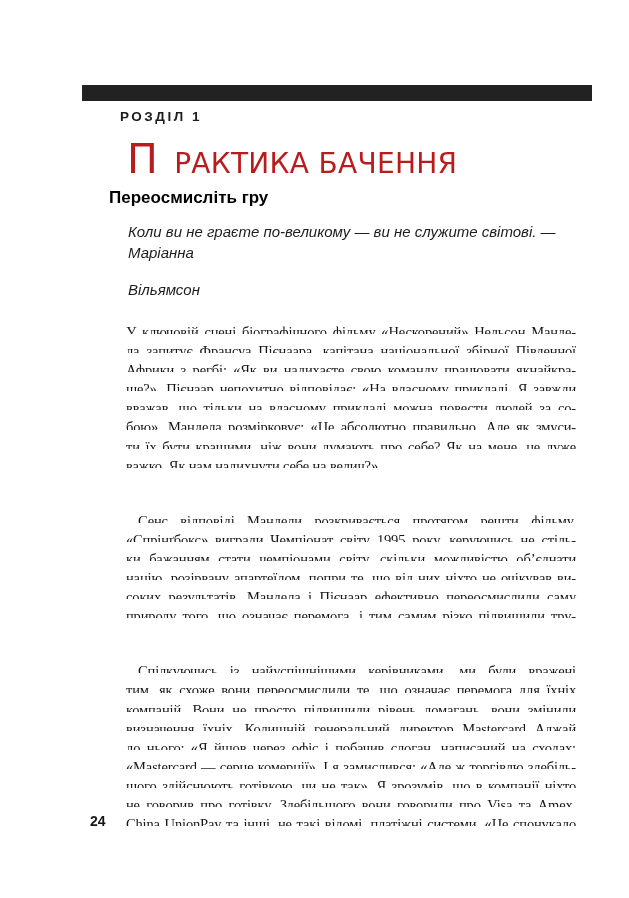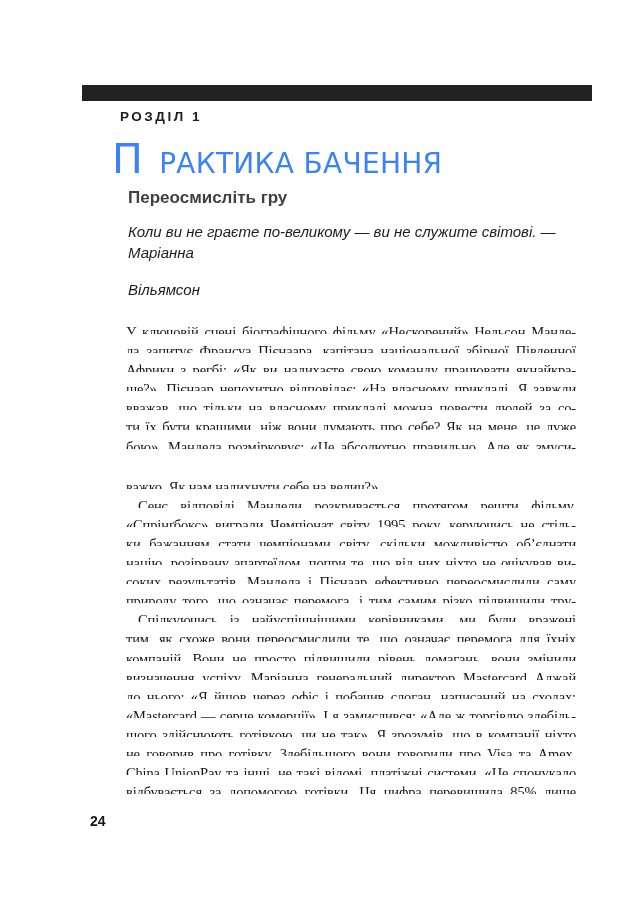--- a/index.html
+++ b/index.html
@@ -26,39 +26,39 @@
     left: 96px;
     top: 85px;
     font-family: "Liberation Sans", sans-serif;
     font-weight: 700;
     font-size: 13.5px;
     letter-spacing: 2.5px;
     color: #1c1c1c;
   }
   .chapter-title {
     position: absolute;
-    left: 80px;
+    left: 95px;
     top: 113px;
     line-height: 44px;
     font-family: "DejaVu Sans", sans-serif;
     font-weight: 400;
-    color: #3b82f6;
+    color: #b91c1c;
     white-space: nowrap;
     letter-spacing: 0.3px;
   }
   .title-initial { font-size: 41px; }
   .title-rest { font-size: 28px; }
   .subtitle {
     position: absolute;
-    left: 104px;
+    left: 85px;
     top: 164px;
     font-family: "Liberation Sans", sans-serif;
     font-weight: 700;
     font-size: 17px;
-    color: #404040;
+    color: #000000;
   }
   .epigraph {
     position: absolute;
     left: 96px;
     top: 190px;
     width: 482px;
     font-family: "Liberation Sans", sans-serif;
     font-style: italic;
     font-size: 15px;
     line-height: 20.8px;
@@ -75,22 +75,22 @@
     letter-spacing: -0.15px;
     color: #161616;
   }
   .body-text .line {
     height: 19.1px;
     overflow: hidden;
     text-align: justify;
     text-align-last: justify;
     white-space: normal;
   }
-  .body-text .line.first-indent { text-indent: 12px; }
-  .body-text .line.para-end { text-align-last: left; margin-top: 21px; }
+  .body-text .line.first-indent { text-indent: 12px; margin-top: 36px; }
+  .body-text .line.para-end { text-align-last: left; }
   .folio {
     position: absolute;
     left: 66px;
     top: 788px;
     font-family: "Liberation Sans", sans-serif;
     font-weight: 700;
     font-size: 14px;
     line-height: 19.1px;
     color: #161616;
   }
@@ -114,36 +114,35 @@
     <div>Коли ви не граєте по-великому — ви не служите світові. — Маріанна</div>
     <div>Вільямсон</div>
   </div>
 
   <div class="body-text">
       <div class="line">У ключовій сцені біографічного фільму «Нескорений» Нельсон Манде-</div>
       <div class="line">ла запитує Франсуа Пієнаара, капітана національної збірної Південної</div>
       <div class="line">Африки з регбі: «Як ви надихаєте свою команду працювати якнайкра-</div>
       <div class="line">ще?». Пієнаар непохитно відповідає: «На власному прикладі. Я завжди</div>
       <div class="line">вважав, що тільки на власному прикладі можна повести людей за со-</div>
+      <div class="line">бою». Мандела розмірковує: «Це абсолютно правильно. Але як змуси-</div>
       <div class="line">ти їх бути кращими, ніж вони думають про себе? Як на мене, це дуже</div>
-      <div class="line">бою». Мандела розмірковує: «Це абсолютно правильно. Але як змуси-</div>
       <div class="line para-end">важко. Як нам надихнути себе на велич?».</div>
       <div class="line first-indent">Сенс відповіді Мандели розкривається протягом решти фільму.</div>
       <div class="line">«Спрінґбокс» виграли Чемпіонат світу 1995 року, керуючись не стіль-</div>
       <div class="line">ки бажанням стати чемпіонами світу, скільки можливістю об’єднати</div>
       <div class="line">націю, розірвану апартеїдом, попри те, що від них ніхто не очікував ви-</div>
       <div class="line">соких результатів. Мандела і Пієнаар ефективно переосмислили саму</div>
       <div class="line">природу того, що означає перемога, і тим самим різко підвищили тру-</div>
       <div class="line first-indent">Спілкуючись із найуспішнішими керівниками, ми були вражені</div>
       <div class="line">тим, як схоже вони переосмислили те, що означає перемога для їхніх</div>
       <div class="line">компаній. Вони не просто підвищили рівень домагань, вони змінили</div>
-      <div class="line">визначення успіху. Маріанна генеральний директор Mastercard Аджай</div>
+      <div class="line">визначення їхніх. Колишній генеральний директор Mastercard Аджай</div>
       <div class="line">до нього: «Я йшов через офіс і побачив слоган, написаний на сходах:</div>
       <div class="line">«Mastercard — серце комерції». І я замислився: «Але ж торгівлю здебіль-</div>
       <div class="line">шого здійснюють готівкою, чи не так». Я зрозумів, що в компанії ніхто</div>
       <div class="line">не говорив про готівку. Здебільшого вони говорили про Visa та Amex,</div>
       <div class="line">China UnionPay та інші, не такі відомі, платіжні системи. «Це спонукало</div>
-      <div class="line">відбувається за допомогою готівки. Ця цифра перевищила 85% лише</div>
     </div>
 
   <div class="folio">24</div>
 
 </div>
 
 </body></html>

